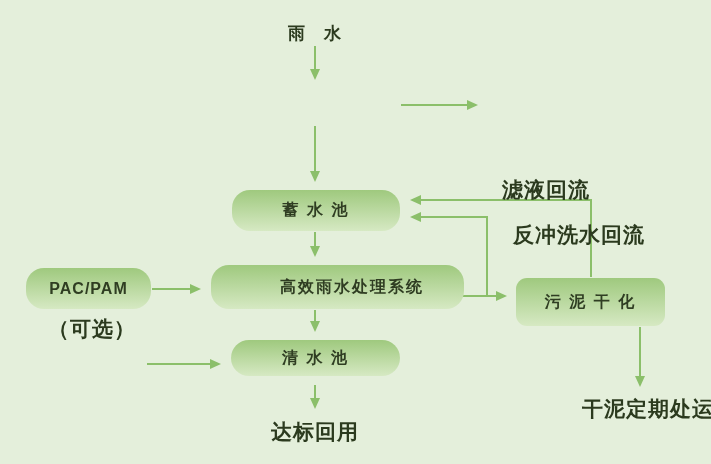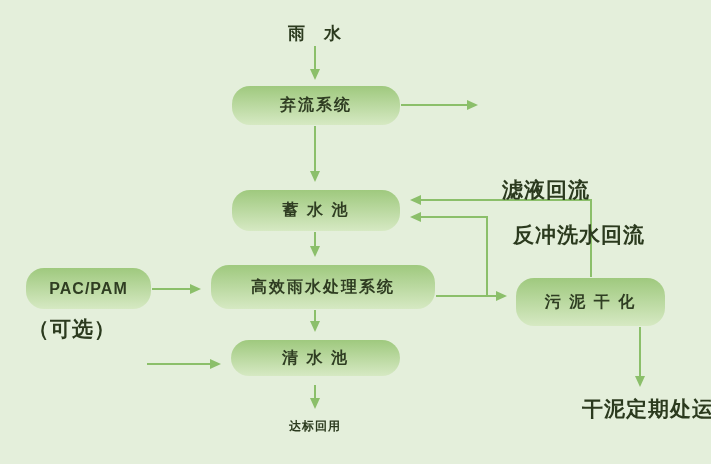--- a/index.html
+++ b/index.html
@@ -61,37 +61,36 @@
     <path d="M147,364 H219" marker-end="url(#arrow)"></path>
     <path d="M315,385 V407" marker-end="url(#arrow)"></path>
     <path d="M436,296 H505" marker-end="url(#arrow)"></path>
     <path d="M487,296 V217 H412" marker-end="url(#arrow)"></path>
     <path d="M591,277 V200 H412" marker-end="url(#arrow)"></path>
     <path d="M640,327 V385" marker-end="url(#arrow)"></path>
   </svg>
 
   <div class="label title center" style="left:255px; top:22px; width:120px;">雨　水</div>
 
-  <div class="box" style="left:232px; top:86px; width:168px; height:39px;">弃流系统</div>
 
 
   <div class="box" style="left:232px; top:190px; width:168px; height:41px;">蓄 水 池</div>
 
   <div class="label" style="left:502px; top:176px;">滤液回流</div>
 
   <div class="label" style="left:513px; top:221px;">反冲洗水回流</div>
 
-  <div class="box" style="left:211px; top:265px; width:224px; height:44px;">高效雨水处理系统</div>
+  <div class="box" style="left:211px; top:265px; width:224px; height:44px;padding-left:29px;">高效雨水处理系统</div>
 
   <div class="box" style="left:26px; top:268px; width:125px; height:41px; letter-spacing:1px;">PAC/PAM</div>
 
-  <div class="label center" style="left:22px; top:315px; width:100px;font-family:Liberation Serif, serif;">（可选）</div>
+  <div class="label center" style="left:42px; top:315px; width:100px;font-family:Liberation Serif, serif;">（可选）</div>
 
-  <div class="box" style="left:516px; top:278px; width:149px; height:48px;">污 泥 干 化</div>
+  <div class="box" style="left:516px; top:278px; width:149px; height:48px;border-radius:11px;">污 泥 干 化</div>
 
 
   <div class="box" style="left:231px; top:340px; width:169px; height:36px;">清 水 池</div>
 
-  <div class="label center" style="left:255px; top:418px; width:120px; font-size:12px;">达标回用</div>
+  <div class="label center" style="left:255px; top:418px; width:120px; font-size:21px;">达标回用</div>
 
   <div class="label center" style="left:582px; top:395px; width:120px;">干泥定期处运</div>
 
 </div>
 
 </body></html>

